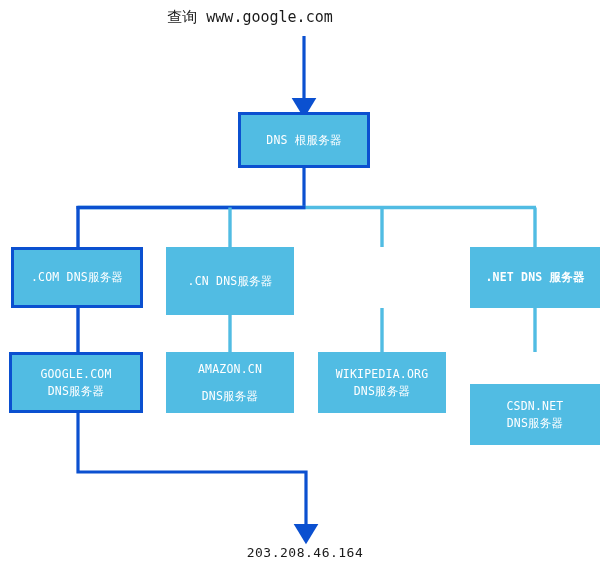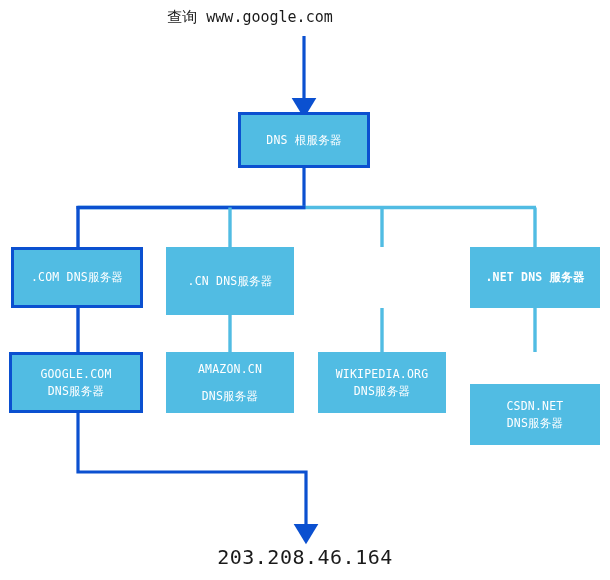--- a/index.html
+++ b/index.html
@@ -67,21 +67,21 @@
     left: 0;
     top: 8px;
     width: 500px;
     font-size: 15px;
   }
 
   #result-caption {
     left: 0;
     top: 545px;
     width: 610px;
-    font-size: 20px;
+    font-size: 13px;
     letter-spacing: 0.5px;
   }
 
   
   #node-root        { left: 238px; top: 112px; width: 132px; height: 56px; }
 
   #node-com         { left: 11px;  top: 247px; width: 132px; height: 61px; }
   #node-cn          { left: 166px; top: 247px; width: 128px; height: 68px; }
   #node-org         { left: 318px; top: 247px; width: 128px; height: 61px; }
   #node-net         { left: 470px; top: 247px; width: 130px; height: 61px; font-weight: bold; }

